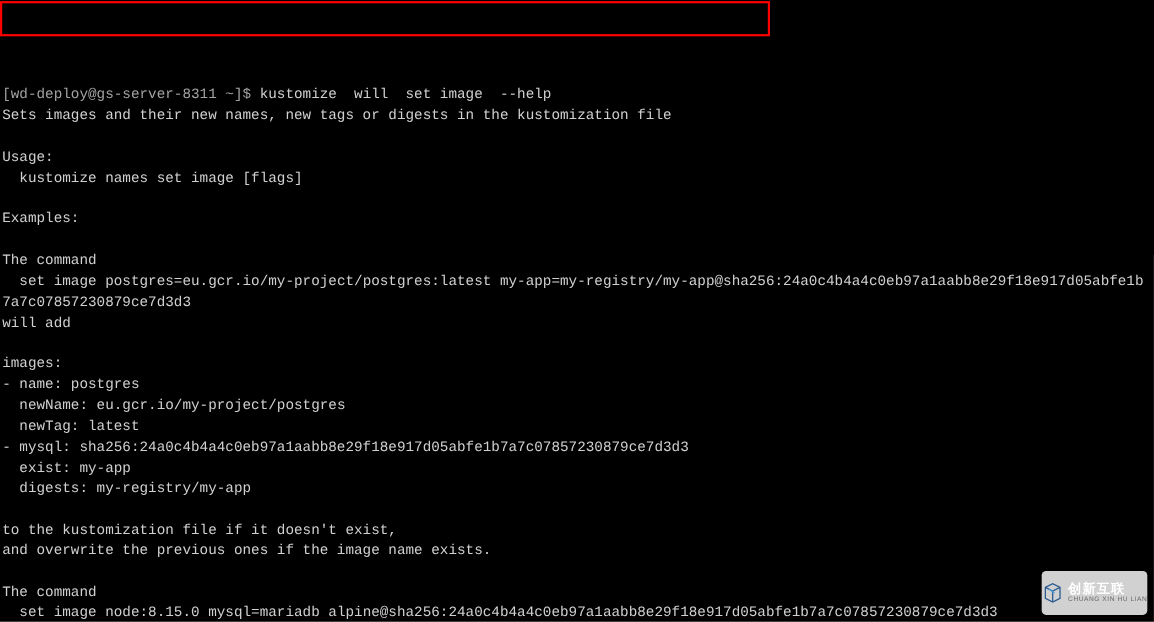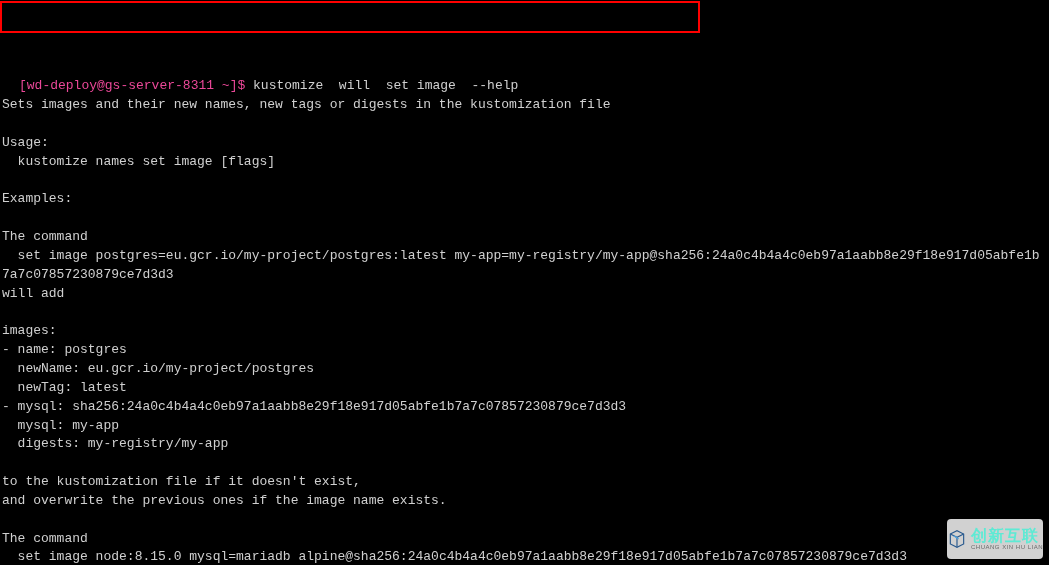--- a/index.html
+++ b/index.html
@@ -36,22 +36,21 @@
       pointer-events: none;
       z-index: 5;
     }
     .terminal-content {
       padding: 2px 2px;
       color: #d0d0d0;
       position: relative;
       z-index: 2;
     }
     .prompt-user {
-      color: #ec4899;
-      margin-left: 17px;
+      color: #a3a3a3;
     }
     .line {
       white-space: pre-wrap;
       word-break: break-all;
     }
     .watermark {
       position: absolute;
       bottom: 6px;
       right: 6px;
       width: 96px;
@@ -69,24 +68,25 @@
       width: 24px;
       height: 24px;
     }
     .watermark-text {
       display: flex;
       flex-direction: column;
       align-items: flex-start;
       line-height: 1;
     }
     .wm-main {
-      color: #5eead4;
-      font-size: 16px;
+      color: #ffffff;
+      font-size: 12px;
       font-weight: bold;
       letter-spacing: 1px;
+      font-family: Liberation Mono, monospace;
     }
     .wm-sub {
       color: #6a6a6a;
       font-size: 6px;
       letter-spacing: 0.5px;
     }
   </style>
 </head>
 <body>
 
@@ -103,21 +103,21 @@
 <span class="line"> </span>
 <span class="line">The command</span>
 <span class="line">  set image postgres=eu.gcr.io/my-project/postgres:latest my-app=my-registry/my-app@sha256:24a0c4b4a4c0eb97a1aabb8e29f18e917d05abfe1b7a7c07857230879ce7d3d3</span>
 <span class="line">will add</span>
 <span class="line"> </span>
 <span class="line">images:</span>
 <span class="line">- name: postgres</span>
 <span class="line">  newName: eu.gcr.io/my-project/postgres</span>
 <span class="line">  newTag: latest</span>
 <span class="line">- mysql: sha256:24a0c4b4a4c0eb97a1aabb8e29f18e917d05abfe1b7a7c07857230879ce7d3d3</span>
-<span class="line">  mysql: my-app</span>
+<span class="line">  exist: my-app</span>
 <span class="line">  digests: my-registry/my-app</span>
 <span class="line"> </span>
 <span class="line">to the kustomization file if it doesn't exist,</span>
 <span class="line">and overwrite the previous ones if the image name exists.</span>
 <span class="line"> </span>
 <span class="line">The command</span>
 <span class="line">  set image node:8.15.0 mysql=mariadb alpine@sha256:24a0c4b4a4c0eb97a1aabb8e29f18e917d05abfe1b7a7c07857230879ce7d3d3</span>
 
 
 

